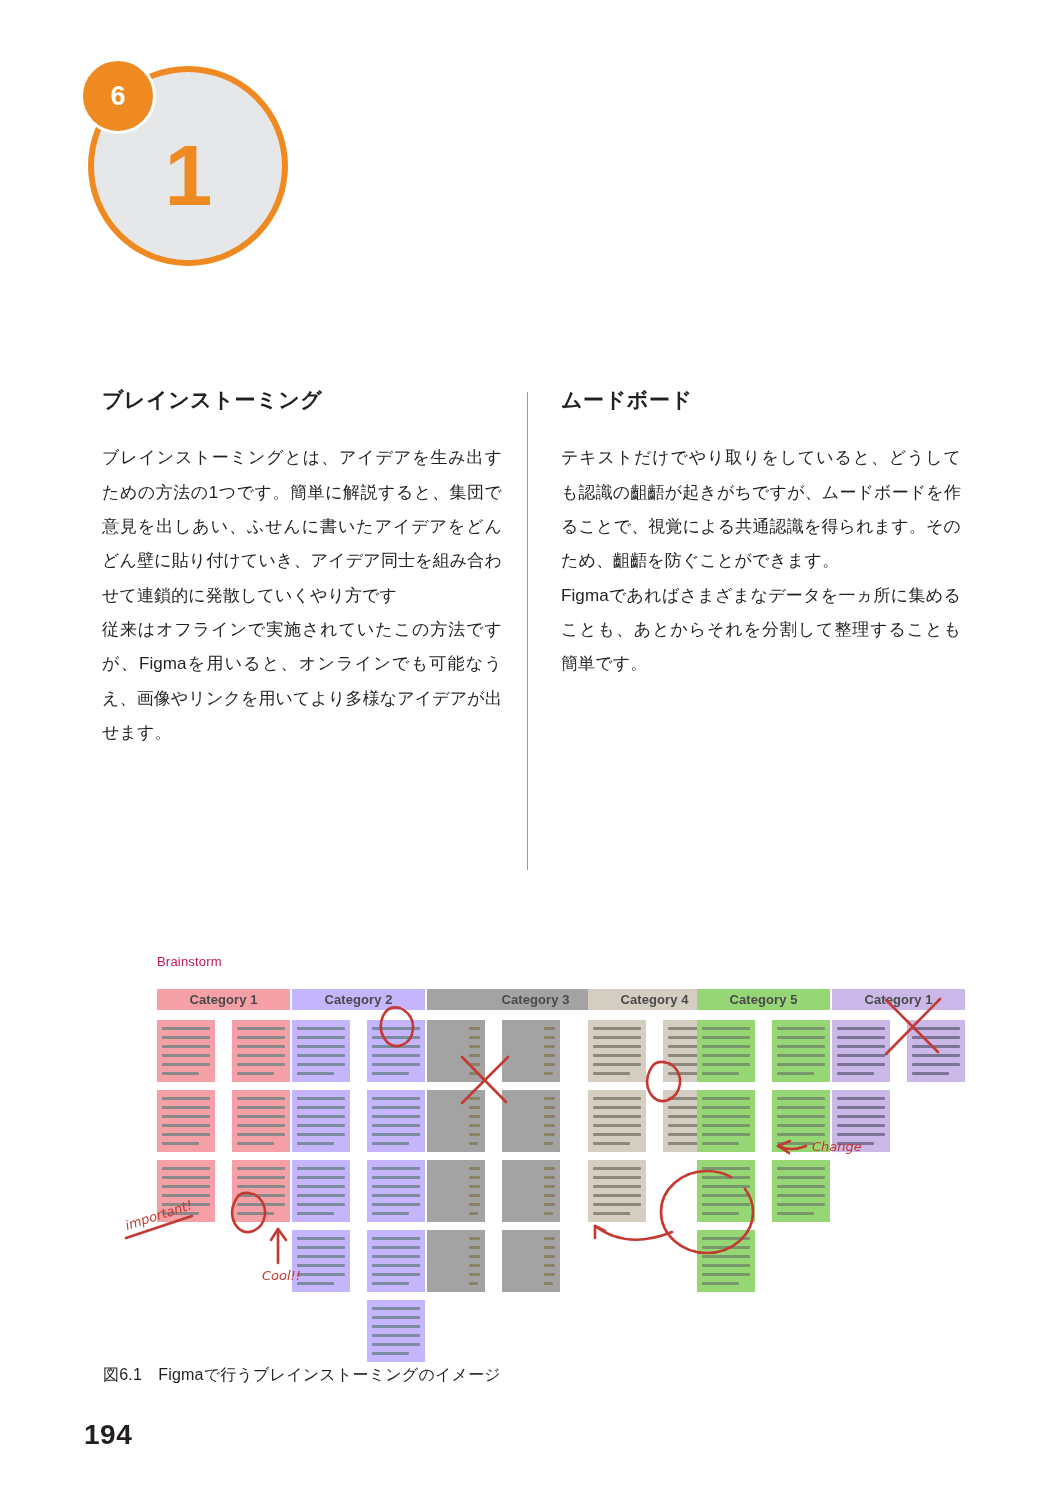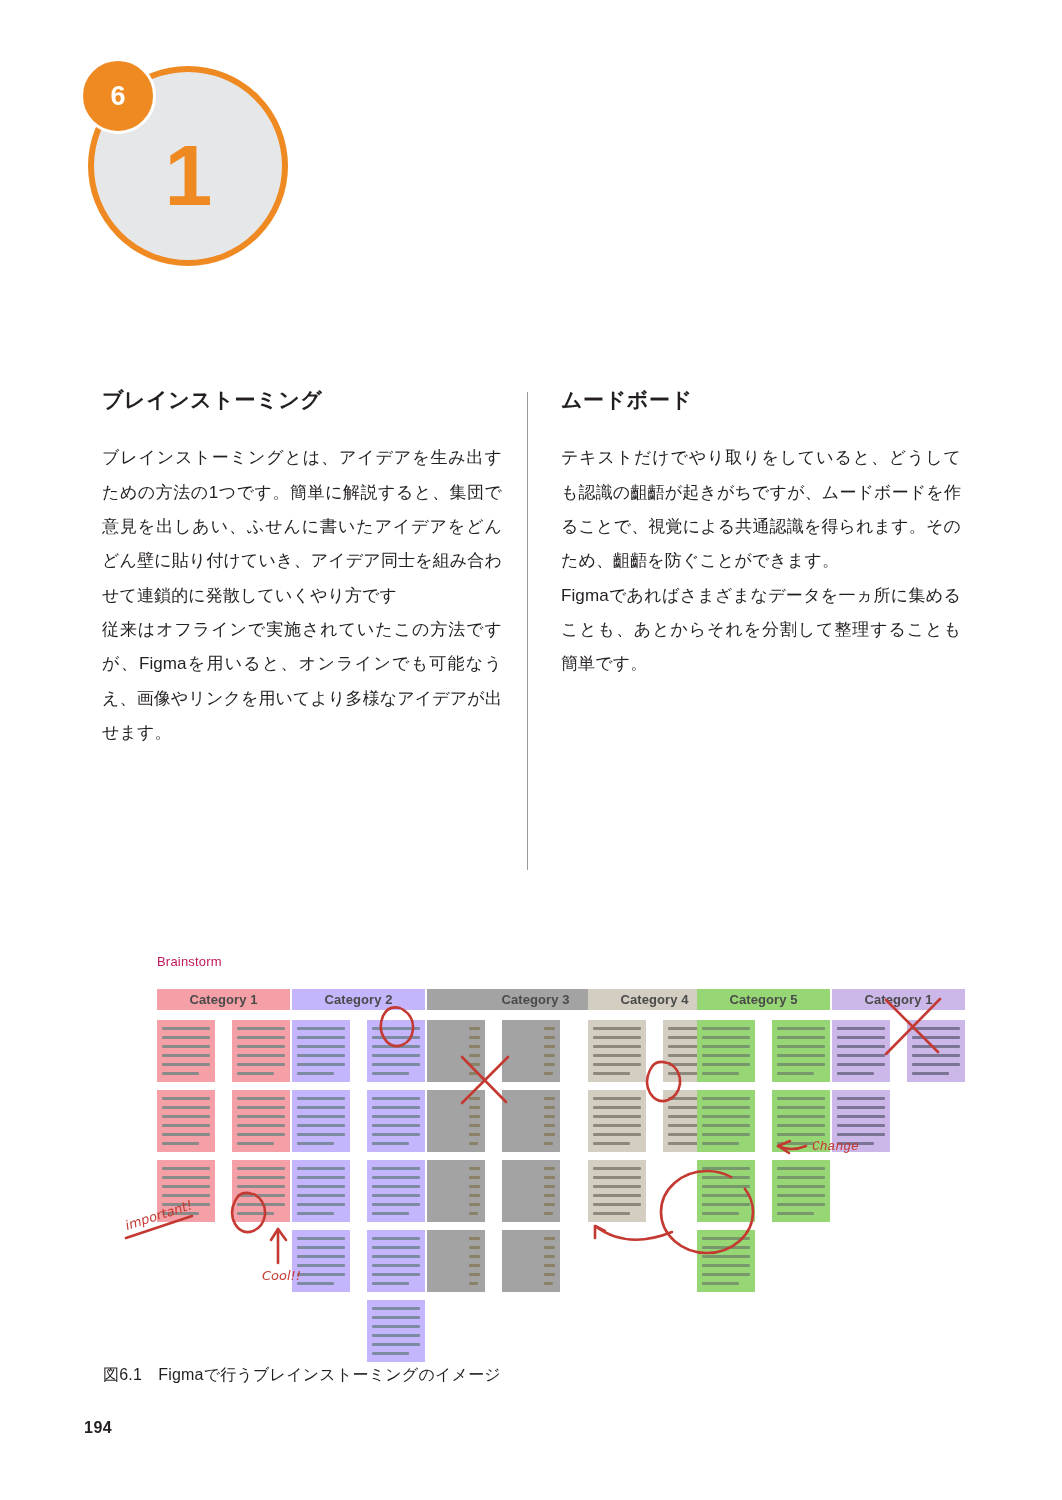--- a/index.html
+++ b/index.html
@@ -201,34 +201,34 @@
     font-family: "DejaVu Sans", sans-serif;
     font-size: 13px;
     font-style: italic;
     color: #c43a32;
     white-space: nowrap;
   }
   #ann-important {
     left: 128px; top: 1218px;
   }
   #ann-cool  { left: 262px; top: 1268px; }
-  #ann-change { left: 812px; top: 1139px; font-family: Liberation Mono, monospace; }
+  #ann-change { left: 812px; top: 1139px; }
 
   
   #figure-caption {
     position: absolute;
     left: 103px; top: 1365px;
     font-size: 16px;
     letter-spacing: 0.2px;
     color: #231f20;
   }
   #page-folio {
     position: absolute;
     left: 84px; top: 1419px;
-    font-size: 16px;
+    font-size: 28px;
     font-weight: 700;
     color: #231f20;
     letter-spacing: 0.5px;
   }
 </style>
 </head>
 <body>
 
 <div id="chapter-header">
   <div id="chapter-badge">

